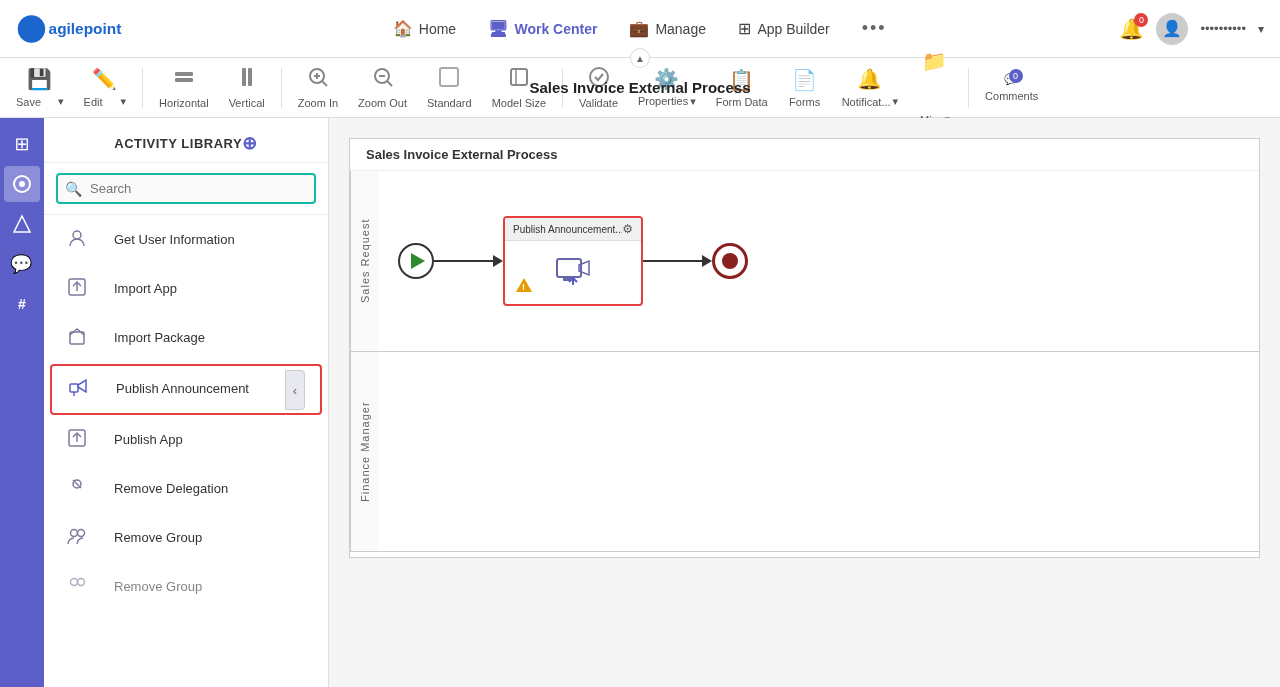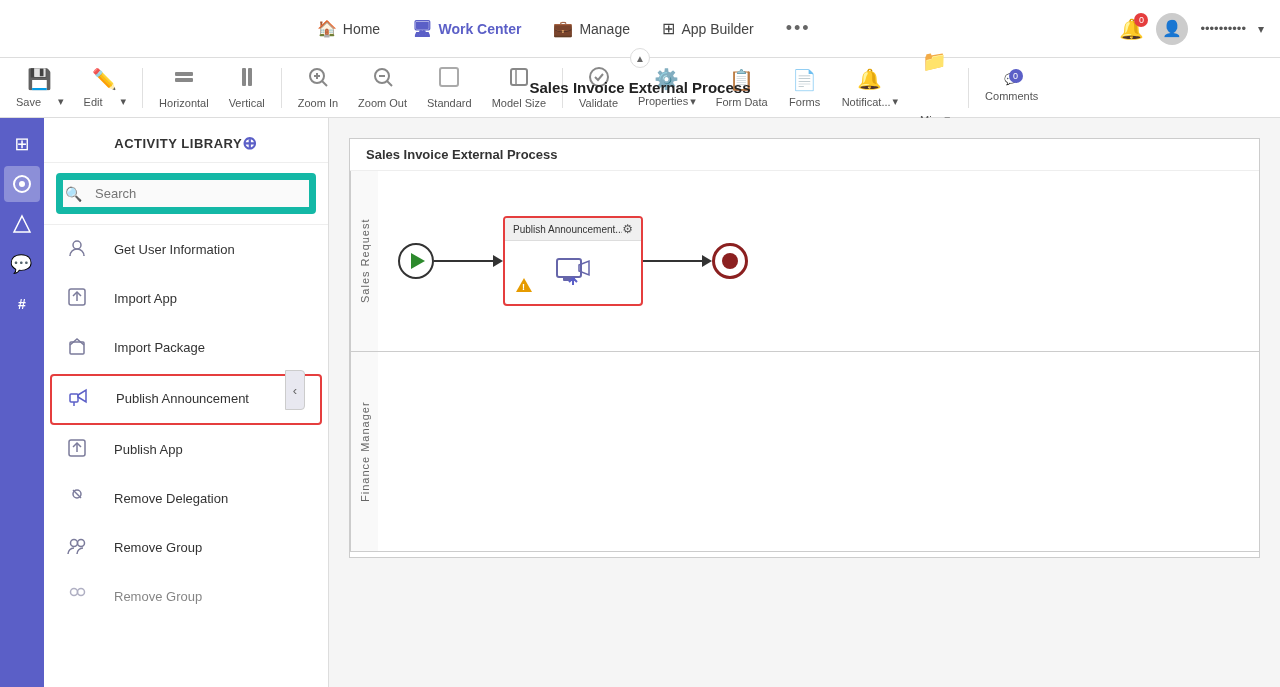--- a/index.html
+++ b/index.html
@@ -131,21 +131,21 @@
       align-items: center;
       justify-content: center;
     }
     .sidebar-search {
       padding: 10px 12px;
       border-bottom: 1px solid #eee;
     }
     .sidebar-search input {
       width: 100%;
       padding: 6px 10px 6px 32px;
-      border: 7px solid #14b8a6;
+      border: 2px solid #14b8a6;
       border-radius: 4px;
       font-size: 13px;
       color: #555;
       background: #fafafa;
       outline: none;
     }
     .search-wrap { position: relative; }
     .search-wrap .search-ic {
       position: absolute; left: 9px; top: 50%; transform: translateY(-50%);
       font-size: 14px; color: #aaa;
@@ -285,20 +285,26 @@
     }
     .gear-icon-small {
       font-size: 12px; color: #555; cursor: pointer;
     }
   </style>
 </head>
 <body>
 
 <nav class="top-nav">
 
+  <div class="logo">
+    <svg viewBox="0 0 140 36" fill="none" xmlns="http://www.w3.org/2000/svg">
+      <circle cx="18" cy="18" r="16" fill="#1a66cc"></circle>
+      <text x="38" y="24" font-family="Arial" font-size="18" font-weight="bold" fill="#1a66cc">agilepoint</text>
+    </svg>
+  </div>
 
   <div class="nav-items">
     <div class="nav-item">
       <span class="nav-icon">🏠</span>
       <span>Home</span>
     </div>
     <div class="nav-item active">
       <span class="nav-icon">🖥</span>
       <span>Work Center</span>
     </div>

